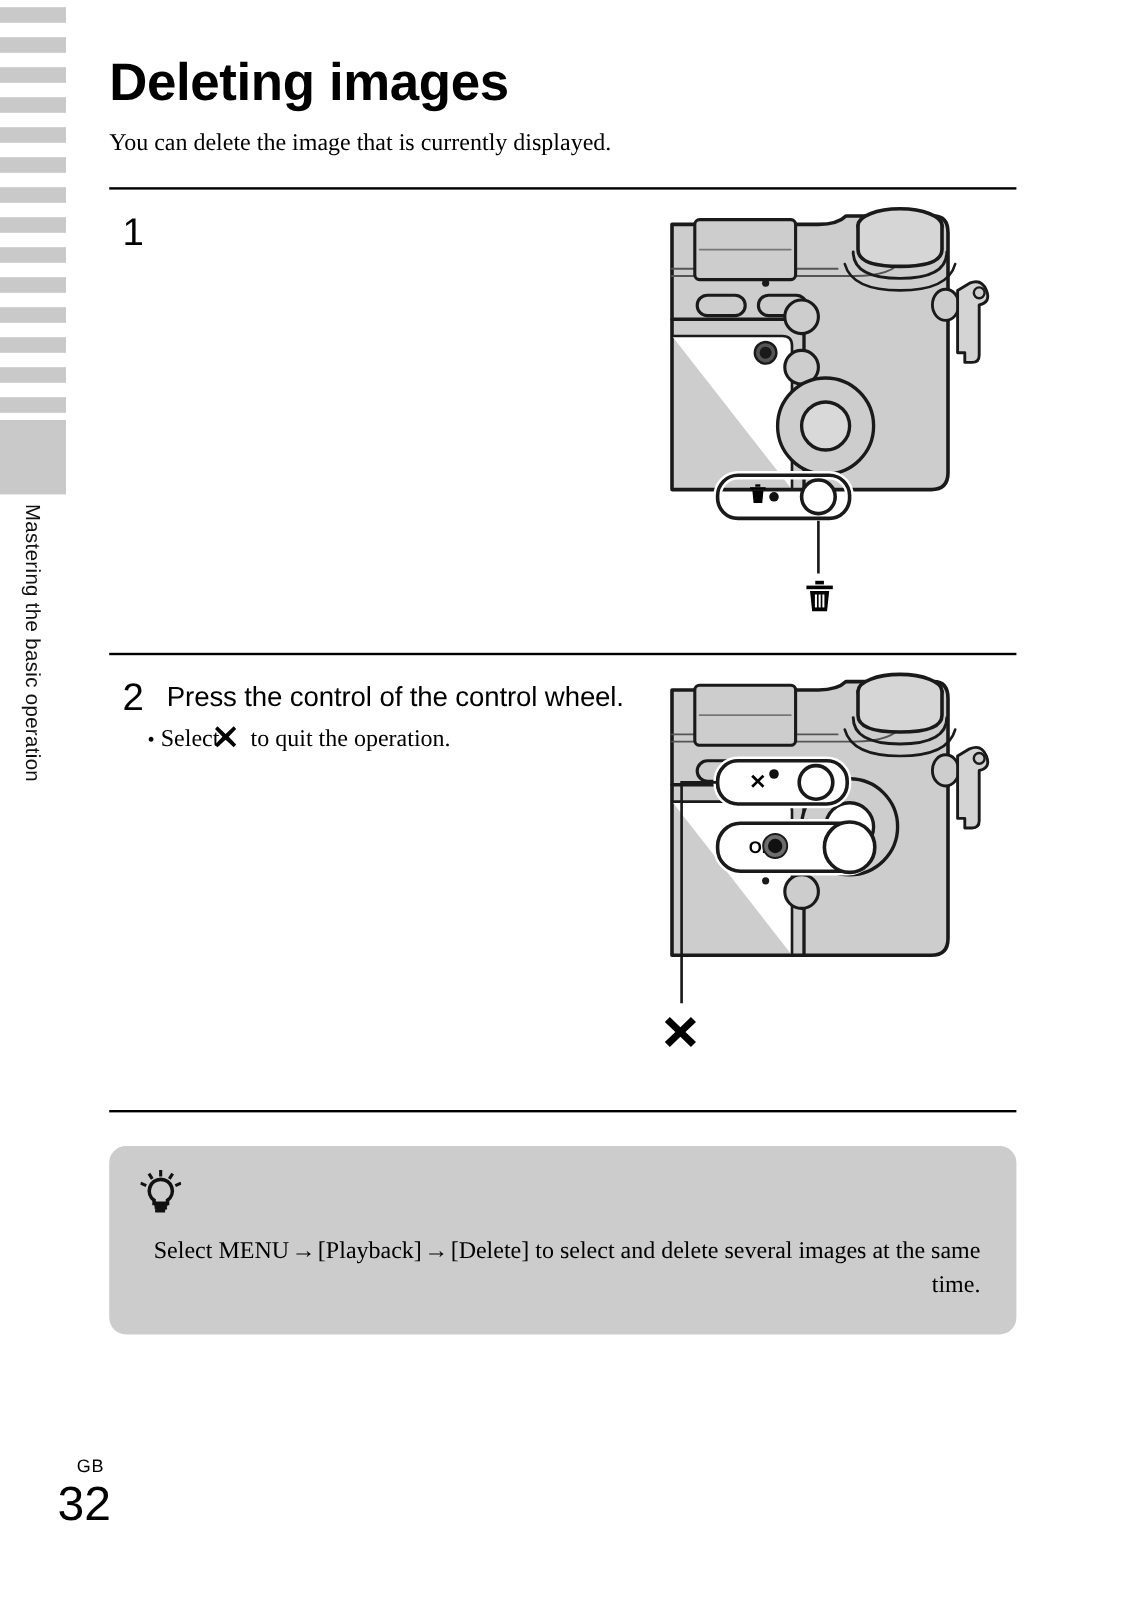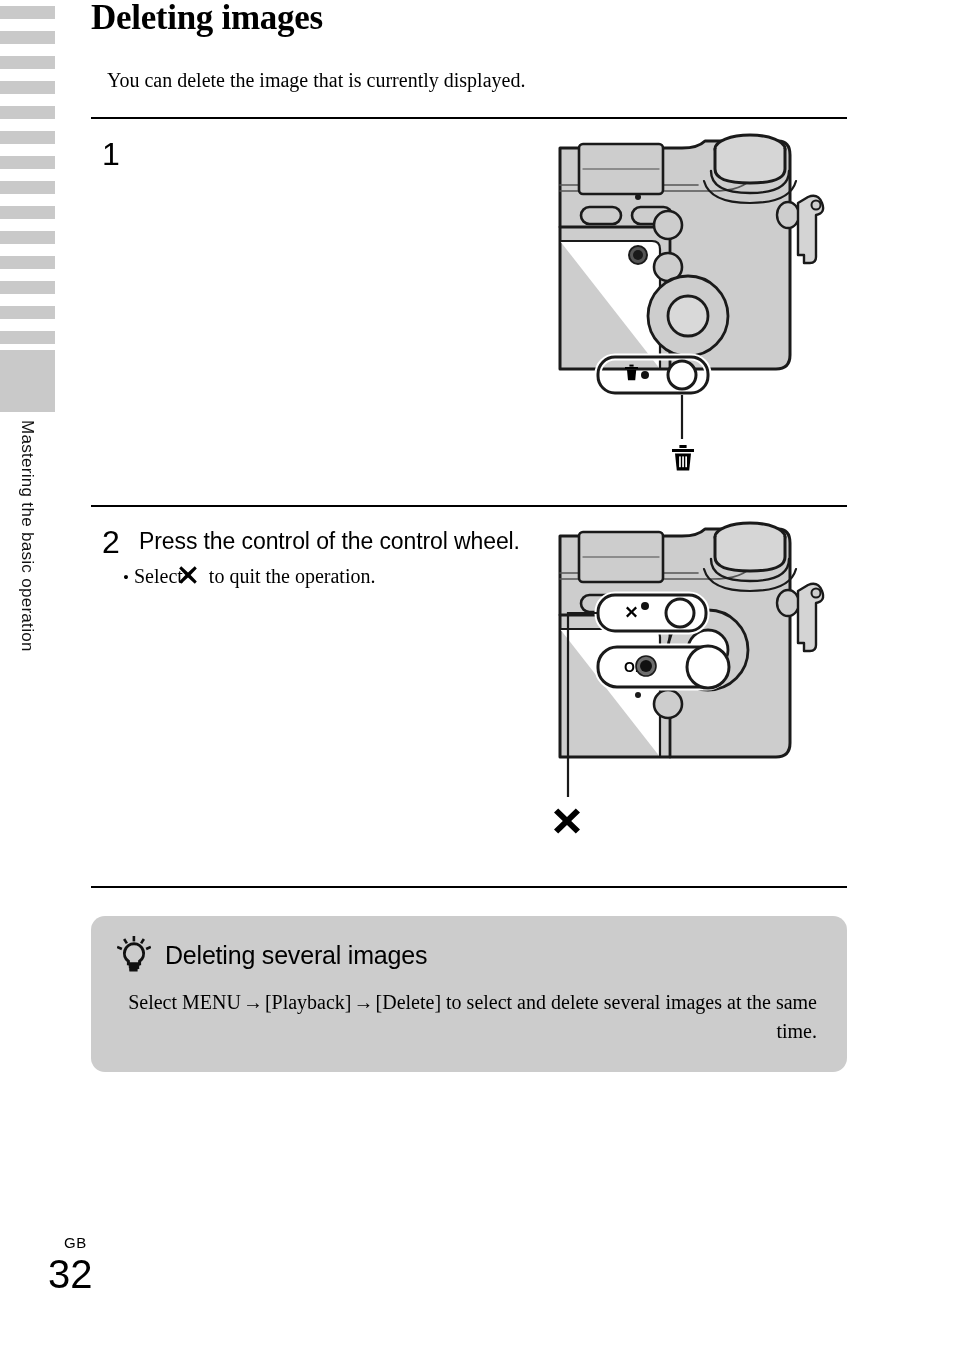--- a/index.html
+++ b/index.html
@@ -59,31 +59,32 @@
 
   
   #content {
     position: absolute;
     left: 91px;
     top: 0;
     width: 756px;
   }
 
   #page-title {
-    font-family: Liberation Serif, serif;
+    font-family: Liberation Sans, sans-serif;
     font-weight: bold;
-    font-size: 35px;
+    font-size: 44px;
     letter-spacing: -0.3px;
     margin: 0;
+    padding-top: 46px;
     line-height: 1.05;
   }
   #page-intro {
     font-family: "Liberation Serif", serif;
     font-size: 20px;
-    margin: 16px;
+    margin: 0;
     padding-top: 14px;
     line-height: 1.3;
   }
 
   .rule {
     height: 2px;
     background: #000;
     width: 756px;
   }
   #rule-top   { margin-top: 24px; }
@@ -178,21 +179,20 @@
   }
   .arrow-glyph { padding: 0 2px; }
 
   
   #folio {
     position: absolute;
     left: 48px;
     top: 1215px;
     font-family: "Liberation Sans", sans-serif;
     line-height: 1;
-    margin-top: 20px;
   }
   #folio-gb {
     font-size: 15px;
     letter-spacing: 0.5px;
     display: block;
     margin-left: 16px;
   }
   #folio-num {
     font-size: 40px;
     display: block;
@@ -387,21 +387,20 @@
             <rect x="15.6" y="0" width="2.6" height="5.4"></rect>
             <rect x="7.2" y="2.6" width="2.6" height="5.2" transform="rotate(-32 8.5 5.2)"></rect>
             <rect x="24.2" y="2.6" width="2.6" height="5.2" transform="rotate(32 25.5 5.2)"></rect>
             <rect x="1.2" y="9.4" width="2.6" height="5.2" transform="rotate(-66 2.5 12)"></rect>
             <rect x="30.2" y="9.4" width="2.6" height="5.2" transform="rotate(66 31.5 12)"></rect>
           </g>
           <path d="M17 7.8 a9.6 9.6 0 0 0 -5.6 17.4 l0 2.6 l11.2 0 l0 -2.6 A9.6 9.6 0 0 0 17 7.8 Z" fill="none" stroke="#111" stroke-width="3"></path>
           <path d="M11.6 29 l10.8 0 l-10.4 2.6 l10 0 l-9.6 2.6 l8.2 0" fill="none" stroke="#111" stroke-width="2.4"></path>
         </svg>
       </span>
-      <span id="tip-title">Deleting several images</span>
     </div>
     <div id="tip-body">
       <span>Select MENU</span><span class="arrow-glyph">→</span><span>[Playback]</span><span class="arrow-glyph">→</span><span>[Delete] to select and delete several images at the same time.</span>
     </div>
   </div>
 
 </div>
 
 <div id="folio">
   <span id="folio-gb">GB</span>

